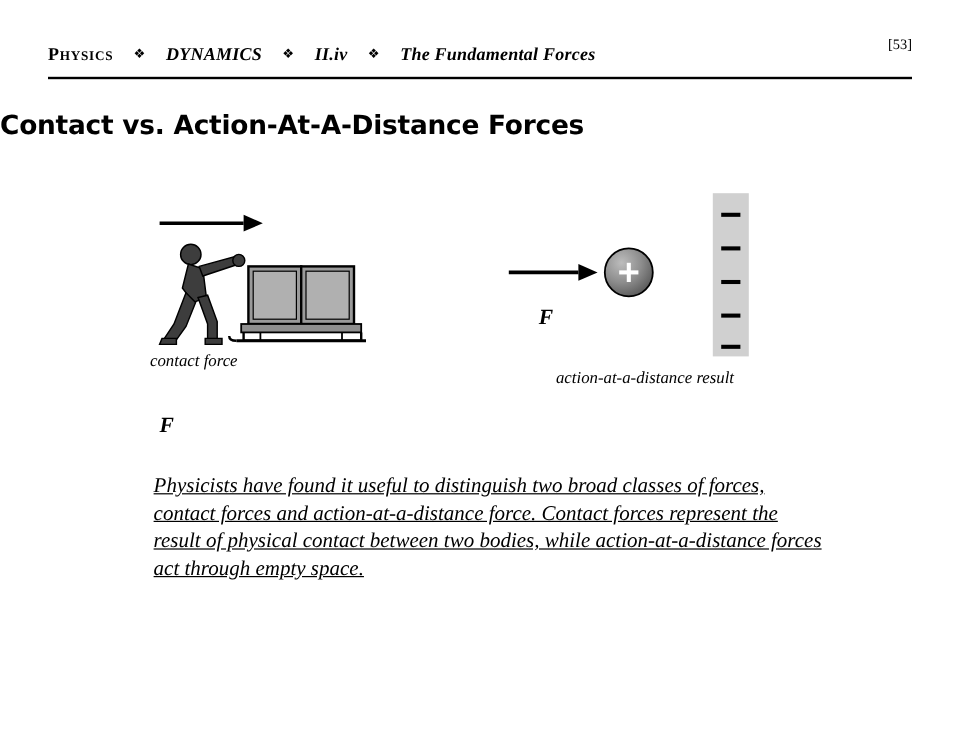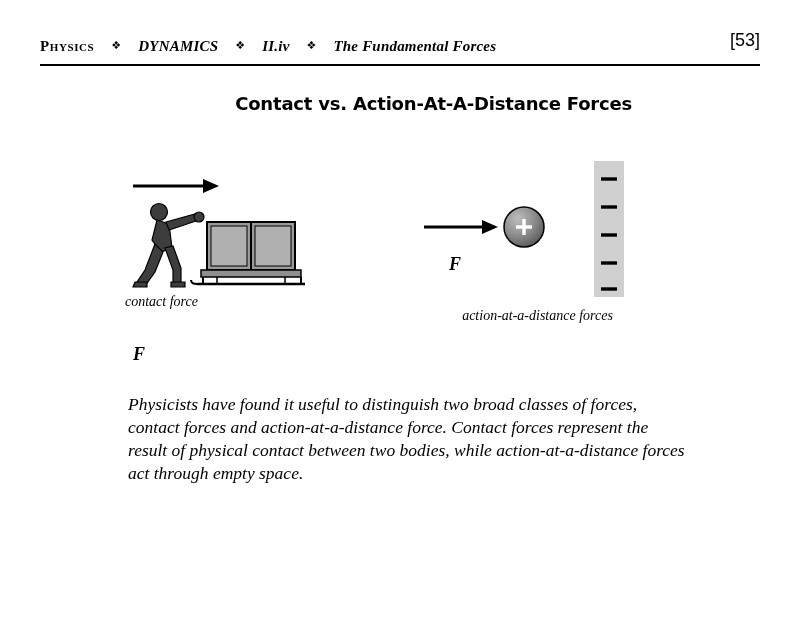--- a/index.html
+++ b/index.html
@@ -53,45 +53,45 @@
     font-size: 11px;
     font-style: normal;
     font-weight: normal;
     padding: 0 13px;
     vertical-align: 2px;
   }
   #page-number {
     position: absolute;
     right: 0;
     top: -8px;
-    font-family: Liberation Sans, sans-serif;
-    font-size: 18px;
+    font-family: Liberation Serif, serif;
+    font-size: 12px;
     font-style: normal;
     font-weight: normal;
     margin-left: 28px;
   }
   #header-rule {
     position: absolute;
     left: 40px;
     top: 64px;
     width: 720px;
     height: 2px;
     background: #000000;
   }
 
   
   #slide-title {
     position: absolute;
     left: 0;
     top: 93px;
     width: 632px;
-    text-align: right;
+    text-align: left;
     font-family: "DejaVu Sans", sans-serif;
     font-weight: bold;
-    font-size: 18px;
+    font-size: 22px;
     letter-spacing: -0.2px;
   }
 
   
   #figure-area {
     position: absolute;
     left: 0;
     top: 150px;
     width: 800px;
     height: 190px;
@@ -142,20 +142,21 @@
     font-weight: bold;
     font-size: 18px;
   }
 
   
   #body-text {
     position: absolute;
     left: 128px;
     top: 393px;
     width: 558px;
+    text-decoration: underline;
   }
   #body-text p {
     margin: 0 0 22px 0;
     font-family: "Liberation Serif", serif;
     font-style: italic;
     font-size: 17.5px;
     line-height: 23px;
     text-align: left;
   }
 </style>
@@ -252,19 +253,19 @@
       <g stroke="#000" stroke-width="3.4" stroke-linecap="butt">
         <line x1="181" y1="24" x2="197" y2="24"></line>
         <line x1="181" y1="52" x2="197" y2="52"></line>
         <line x1="181" y1="80" x2="197" y2="80"></line>
         <line x1="181" y1="108" x2="197" y2="108"></line>
         <line x1="181" y1="134" x2="197" y2="134"></line>
       </g>
     </g>
   </svg>
   <div class="force-label" style="left:449px; top:104px;">F</div>
-  <div id="distance-caption">action-at-a-distance forces</div>
+  <div id="distance-caption">action-at-a-distance result</div>
 
 </div>
 
 <div id="body-text">
   <p>Physicists have found it useful to distinguish two broad classes of forces, contact forces and action-at-a-distance force.  Contact forces represent the result of physical contact between two bodies, while action-at-a-distance forces act through empty space.</p>
 </div>
 
 </body></html>

